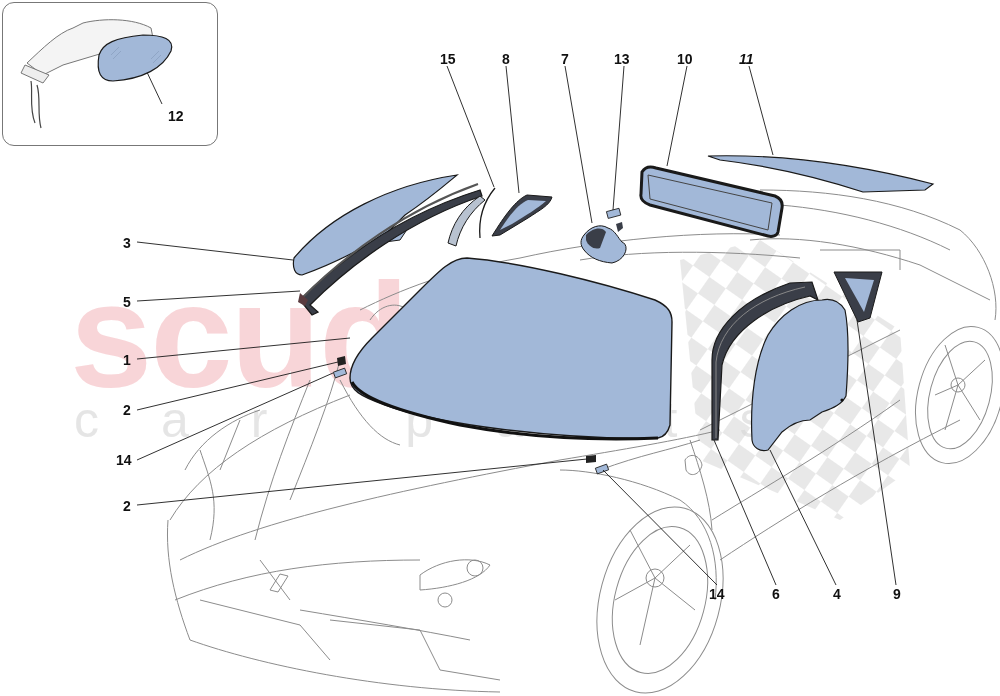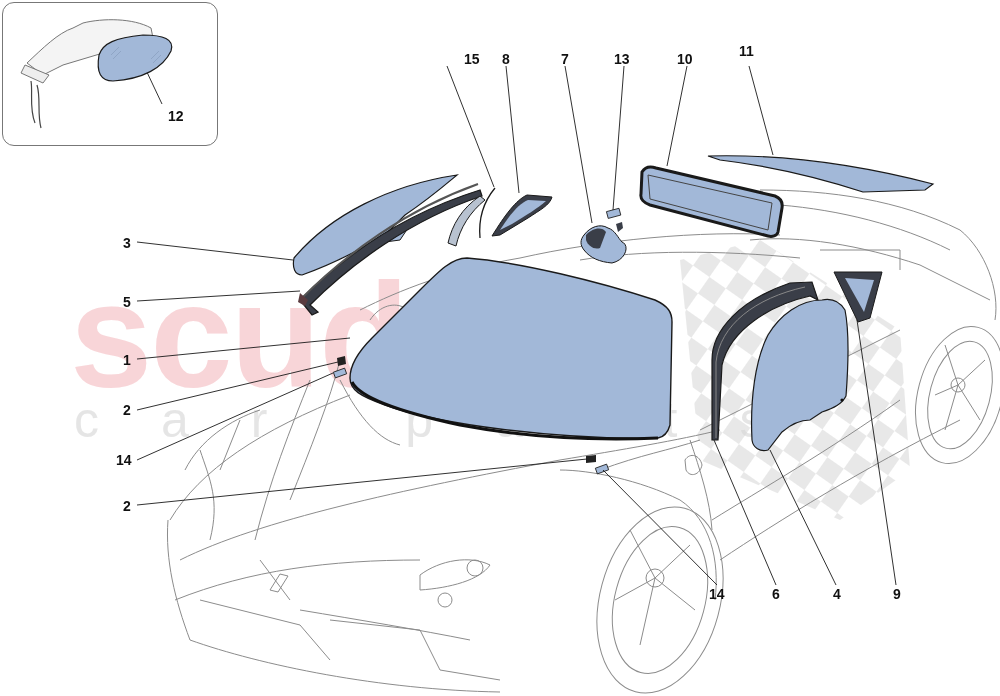--- a/index.html
+++ b/index.html
@@ -179,26 +179,26 @@
     <svg width="214" height="142" viewBox="0 0 214 142">
       <path d="M24,60 C40,45 55,30 70,25 L80,20 C100,15 130,15 148,25 L150,35 L60,62 L40,72 Z" fill="#f4f4f4" stroke="#777" stroke-width="1"></path>
       <path d="M22,62 L46,72 L40,80 L18,70 Z" fill="#eee" stroke="#777" stroke-width="1"></path>
       <path d="M28,78 C30,90 26,105 32,120" fill="none" stroke="#444" stroke-width="1.2"></path>
       <path d="M34,82 C38,95 34,110 38,125" fill="none" stroke="#444" stroke-width="1.2"></path>
       <path d="M96,52 C100,40 112,35 140,32 C160,32 172,36 168,48 C160,65 140,76 110,78 C98,78 93,70 96,52 Z" fill="#a2b8d8" stroke="#1a1a1a" stroke-width="1.2"></path>
       <path d="M108,52 L116,44 M110,56 L118,48 M148,56 L156,48 M150,60 L158,52" stroke="#8aa0c0" stroke-width="0.8"></path>
     </svg>
   </div>
 
-  <span class="callout" style="left:464px;top:52px;text-align:center;">15</span>
+  <span class="callout" style="left:440px;top:52px;text-align:center;">15</span>
   <span class="callout" style="left:502px;top:52px;">8</span>
   <span class="callout" style="left:561px;top:52px;">7</span>
   <span class="callout" style="left:614px;top:52px;">13</span>
   <span class="callout" style="left:677px;top:52px;">10</span>
-  <span class="callout" style="left:739px;top:44px;">11</span>
+  <span class="callout" style="left:739px;top:52px;font-style:italic;">11</span>
   <span class="callout" style="left:168px;top:109px;text-align:right;">12</span>
   <span class="callout" style="left:123px;top:236px;">3</span>
   <span class="callout" style="left:123px;top:295px;">5</span>
   <span class="callout" style="left:123px;top:353px;">1</span>
   <span class="callout" style="left:123px;top:403px;">2</span>
   <span class="callout" style="left:116px;top:453px;">14</span>
   <span class="callout" style="left:123px;top:499px;">2</span>
   <span class="callout" style="left:709px;top:587px;">14</span>
   <span class="callout" style="left:772px;top:587px;">6</span>
   <span class="callout" style="left:833px;top:587px;">4</span>

